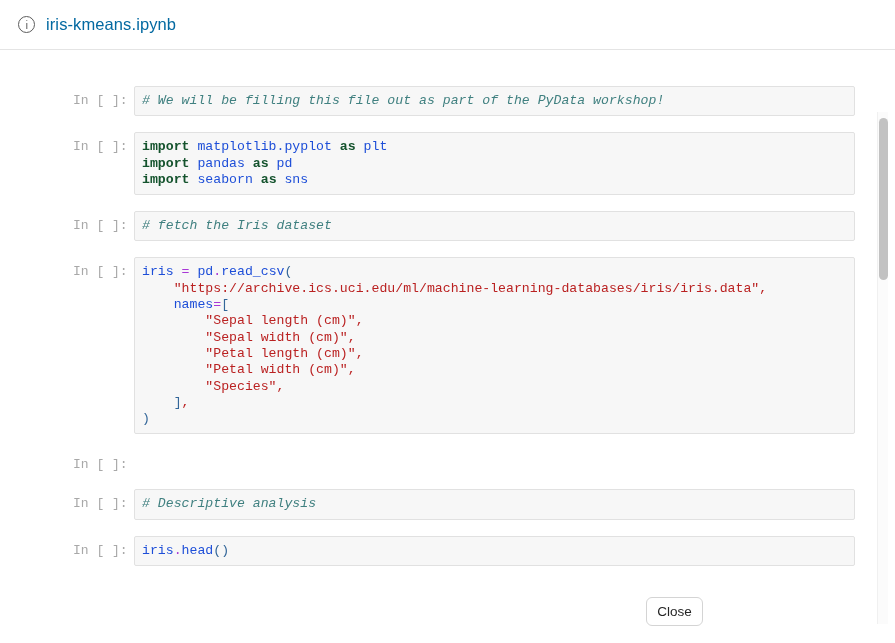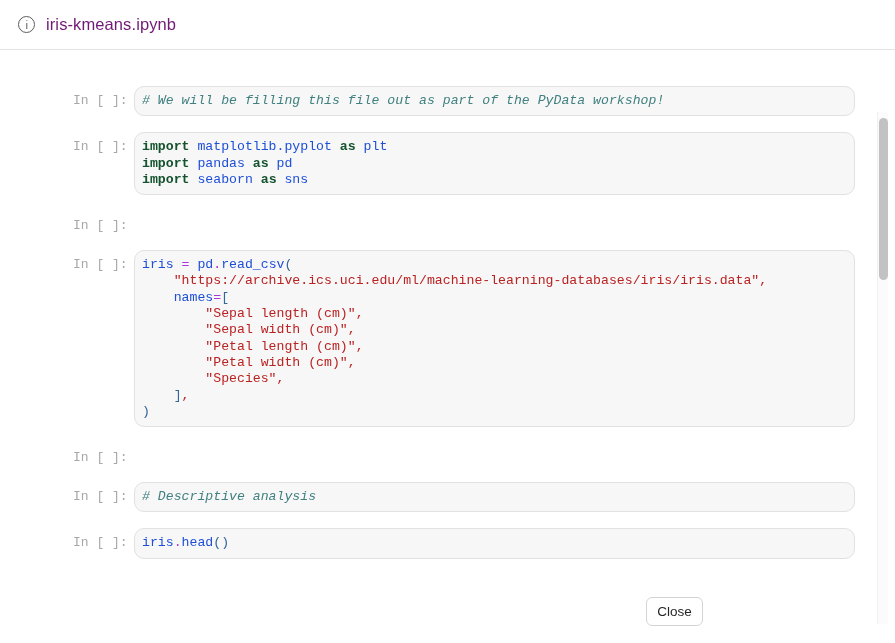--- a/index.html
+++ b/index.html
@@ -34,21 +34,21 @@
     background: #5c5c5c;
   }
   #info-icon::after {
     content: ""; position: absolute;
     left: 50%; top: 6.2px; transform: translateX(-50%);
     width: 1.4px; height: 6px;
     background: #5c5c5c;
   }
   #nb-title {
     font-size: 16.5px;
-    color: #701a75;
+    color: #0369a1;
     letter-spacing: 0.1px;
     text-align: center;
   }
 
   
   #notebook-area {
     position: absolute;
     top: 50px; left: 0;
     width: 895px; height: 530px;
     background: #ffffff;
@@ -73,21 +73,21 @@
     color: #a8a8a8;
     line-height: 16px;
     padding-top: 7px;
     white-space: pre;
     user-select: none;
   }
   .cell-input {
     flex: 0 0 721px;
     background: #f7f7f7;
     border: 1px solid #e1e1e1;
-    border-radius: 10px;
+    border-radius: 2px;
     padding: 6px 0 6px 7px;
     font-family: "Liberation Mono", monospace;
     font-size: 13.2px;
     line-height: 16.3px;
     color: #1a1a1a;
     white-space: pre;
     overflow: hidden;
   }
   .cell-input .ln { display: block; min-height: 16.3px; }
 
@@ -150,20 +150,21 @@
       <div class="cell-row">
         <div class="prompt">In [ ]:</div>
         <div class="cell-input"><span class="ln"><span class="c"># We will be filling this file out as part of the PyData workshop!</span></span></div>
       </div>
       <div class="cell-row">
         <div class="prompt">In [ ]:</div>
         <div class="cell-input"><span class="ln"><span class="k">import</span><span class="n"> matplotlib.pyplot </span><span class="k">as</span><span class="n"> plt</span></span><span class="ln"><span class="k">import</span><span class="n"> pandas </span><span class="k">as</span><span class="n"> pd</span></span><span class="ln"><span class="k">import</span><span class="n"> seaborn </span><span class="k">as</span><span class="n"> sns</span></span></div>
       </div>
       <div class="cell-row">
         <div class="prompt">In [ ]:</div>
+        <div class="cell-input"><span class="ln"><span class="c"># fetch the Iris dataset</span></span></div>
       </div>
       <div class="cell-row">
         <div class="prompt">In [ ]:</div>
         <div class="cell-input"><span class="ln"><span class="n">iris </span><span class="o">=</span><span class="n"> pd</span><span class="o">.</span><span class="n">read_csv</span><span class="p">(</span></span><span class="ln"><span class="n">    </span><span class="s">"https://archive.ics.uci.edu/ml/machine-learning-databases/iris/iris.data"</span><span class="pc">,</span></span><span class="ln"><span class="n">    names</span><span class="o">=</span><span class="p">[</span></span><span class="ln"><span class="n">        </span><span class="s">"Sepal length (cm)"</span><span class="pc">,</span></span><span class="ln"><span class="n">        </span><span class="s">"Sepal width (cm)"</span><span class="pc">,</span></span><span class="ln"><span class="n">        </span><span class="s">"Petal length (cm)"</span><span class="pc">,</span></span><span class="ln"><span class="n">        </span><span class="s">"Petal width (cm)"</span><span class="pc">,</span></span><span class="ln"><span class="n">        </span><span class="s">"Species"</span><span class="pc">,</span></span><span class="ln"><span class="n">    </span><span class="p">]</span><span class="pc">,</span></span><span class="ln"><span class="p">)</span></span></div>
       </div>
       <div class="cell-row">
         <div class="prompt">In [ ]:</div>
       </div>
       <div class="cell-row">
         <div class="prompt">In [ ]:</div>

